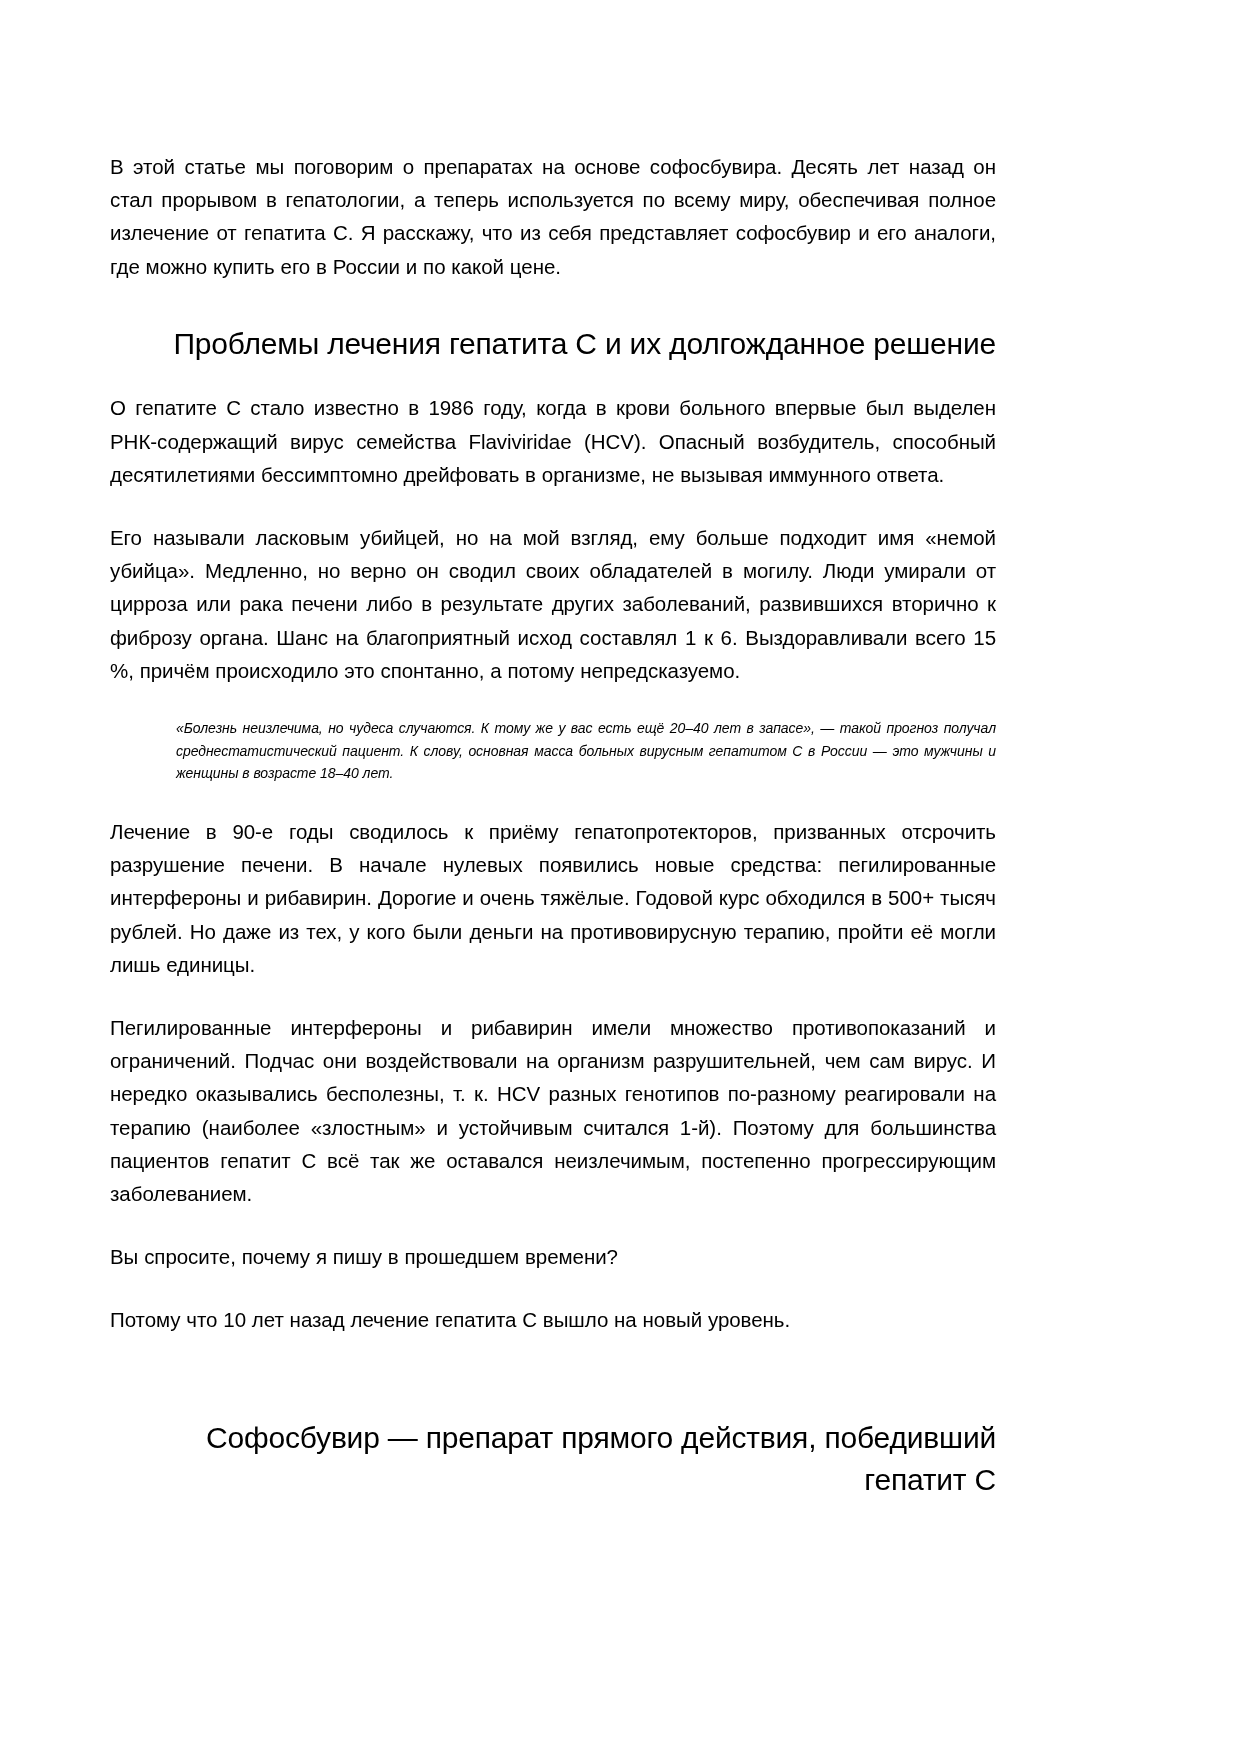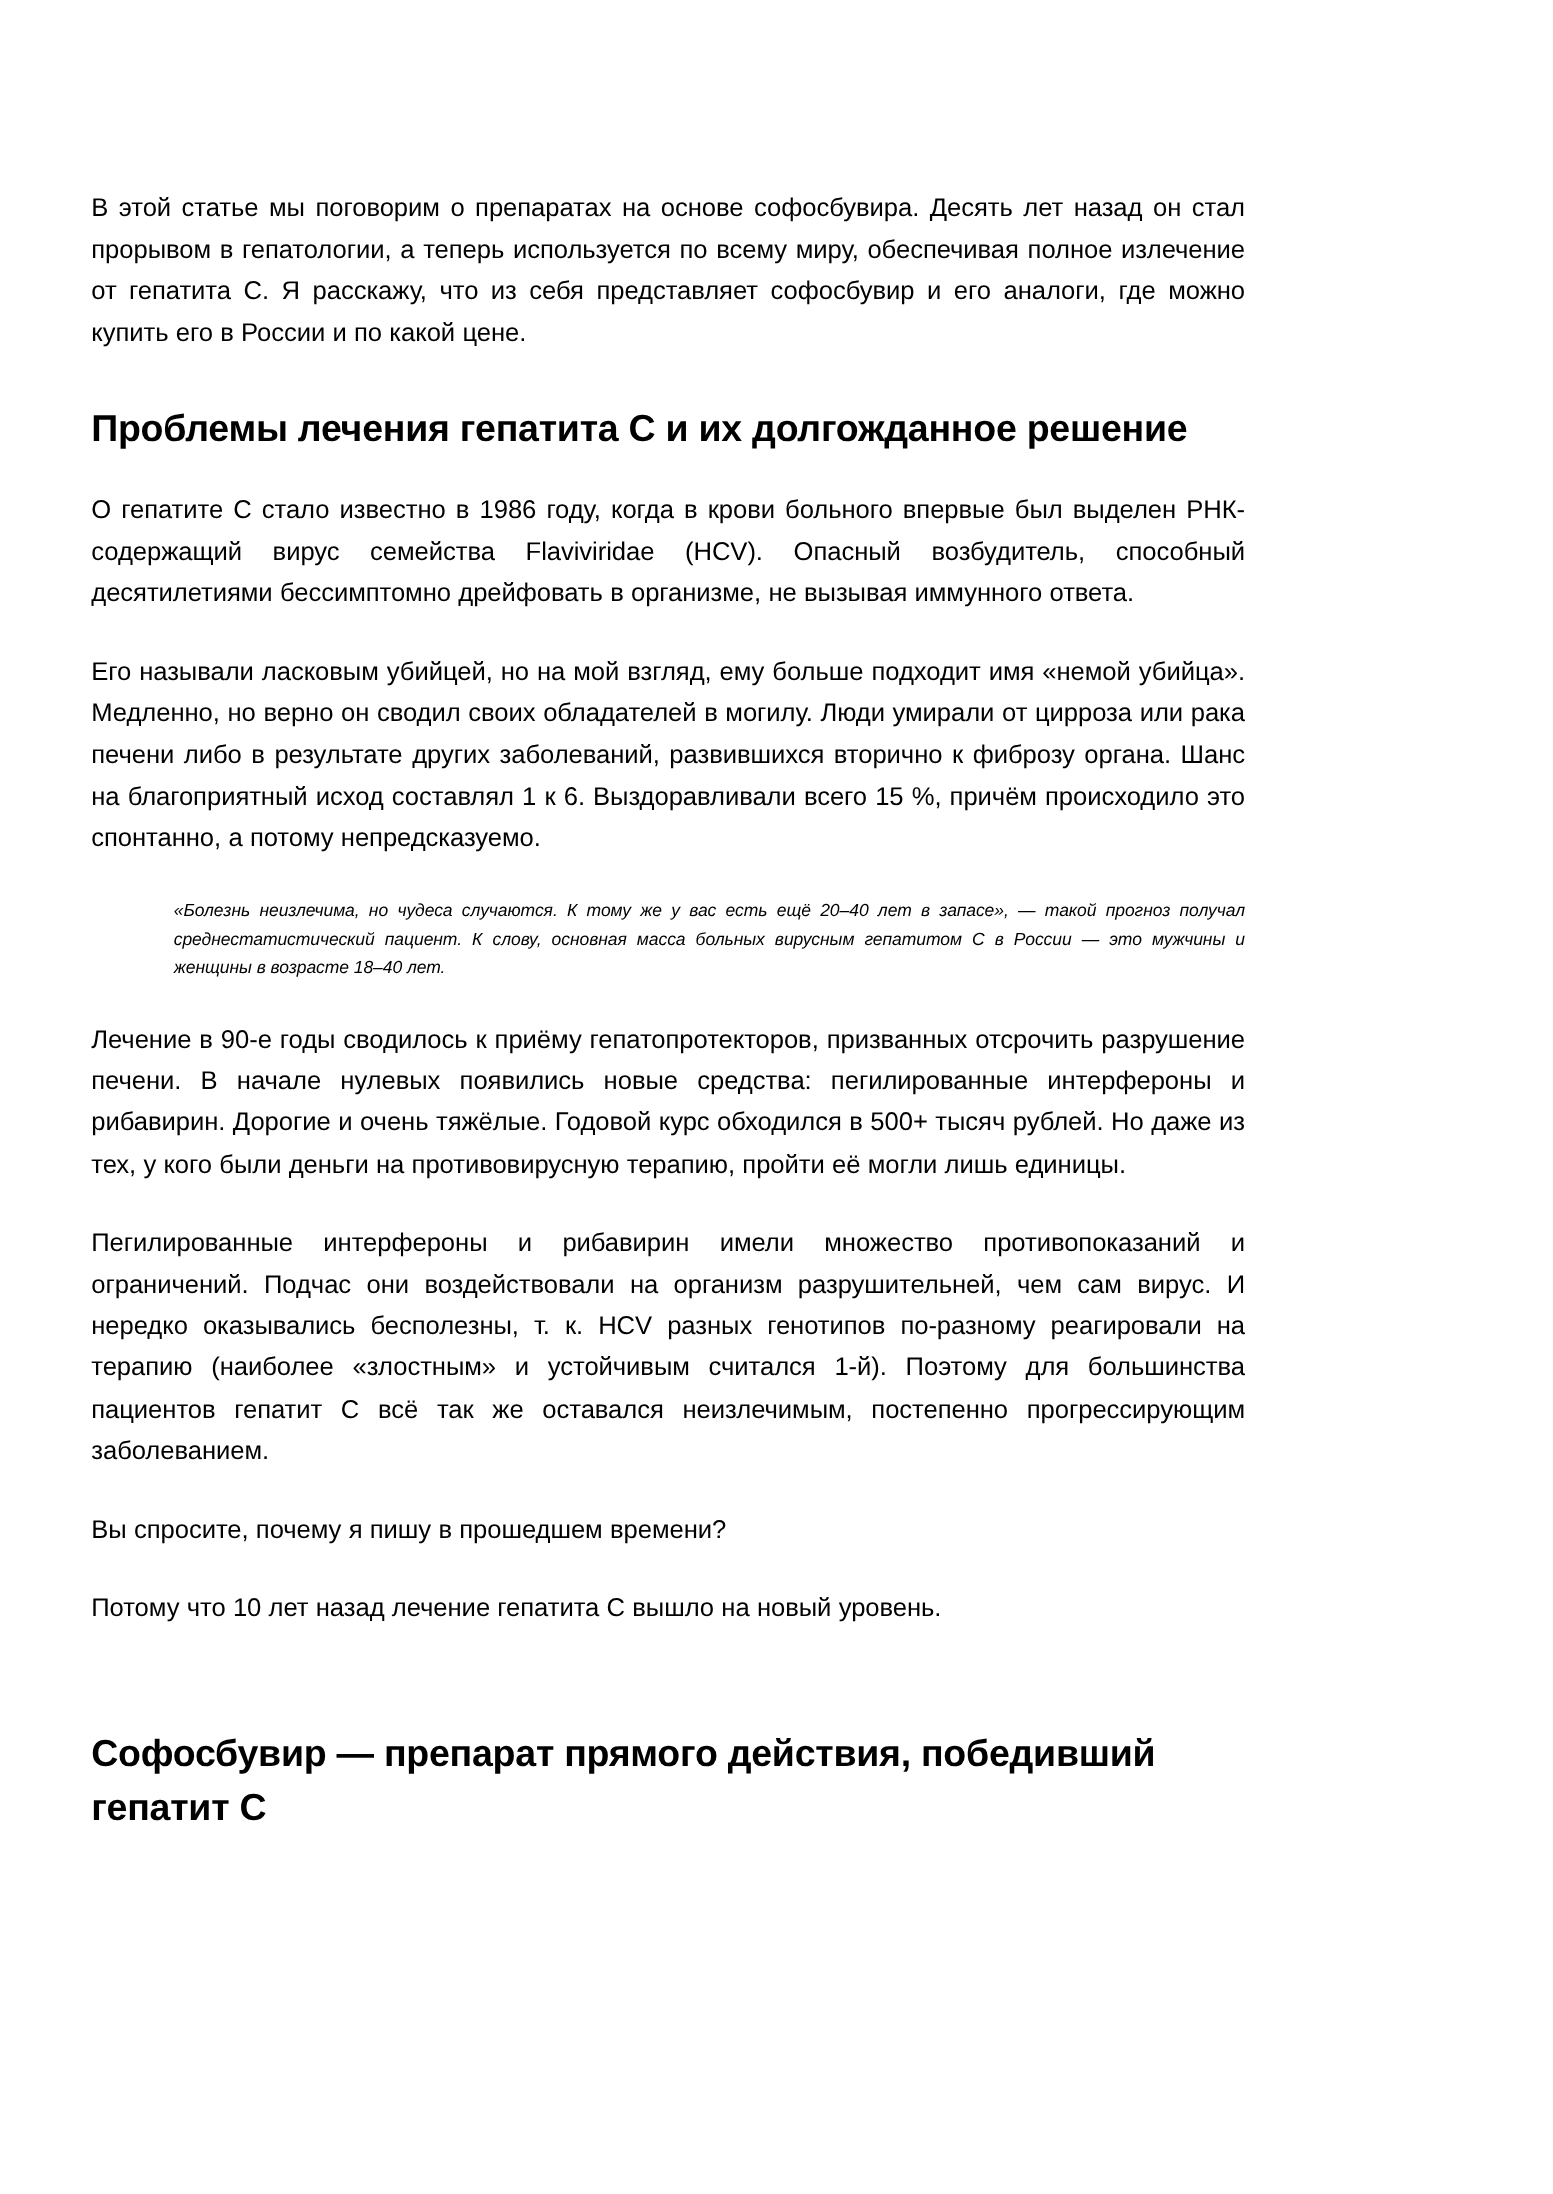--- a/index.html
+++ b/index.html
@@ -11,41 +11,41 @@
     width: 1242px;
     height: 1755px;
     font-family: "Liberation Sans", sans-serif;
     color: #000000;
     -webkit-font-smoothing: antialiased;
   }
   .page {
     box-sizing: border-box;
     width: 1118px;
     min-height: 1755px;
-    padding: 150px 122px 60px 73px;
+    padding: 150px 122px 60px 110px;
     background: #ffffff;
   }
   p.body-text {
     margin: 0 0 30px 0;
     font-size: 20.5px;
     line-height: 1.62;
     text-align: justify;
     text-justify: inter-word;
     letter-spacing: -0.05px;
     word-spacing: 0.2px;
   }
   p.body-text:last-child {
     margin-bottom: 0;
   }
   h2.section-heading {
     margin: 40px 0 26px 0;
     font-size: 30px;
     line-height: 1.42;
-    font-weight: bold;
-    text-align: left;
+    font-weight: normal;
+    text-align: right;
     letter-spacing: -0.2px;
   }
   h2.section-heading.final {
     margin-top: 80px;
     margin-bottom: 0;
   }
   blockquote.pull-quote {
     margin: 0 0 30px 0;
     padding: 0 0 0 66px;
     font-size: 14px;

